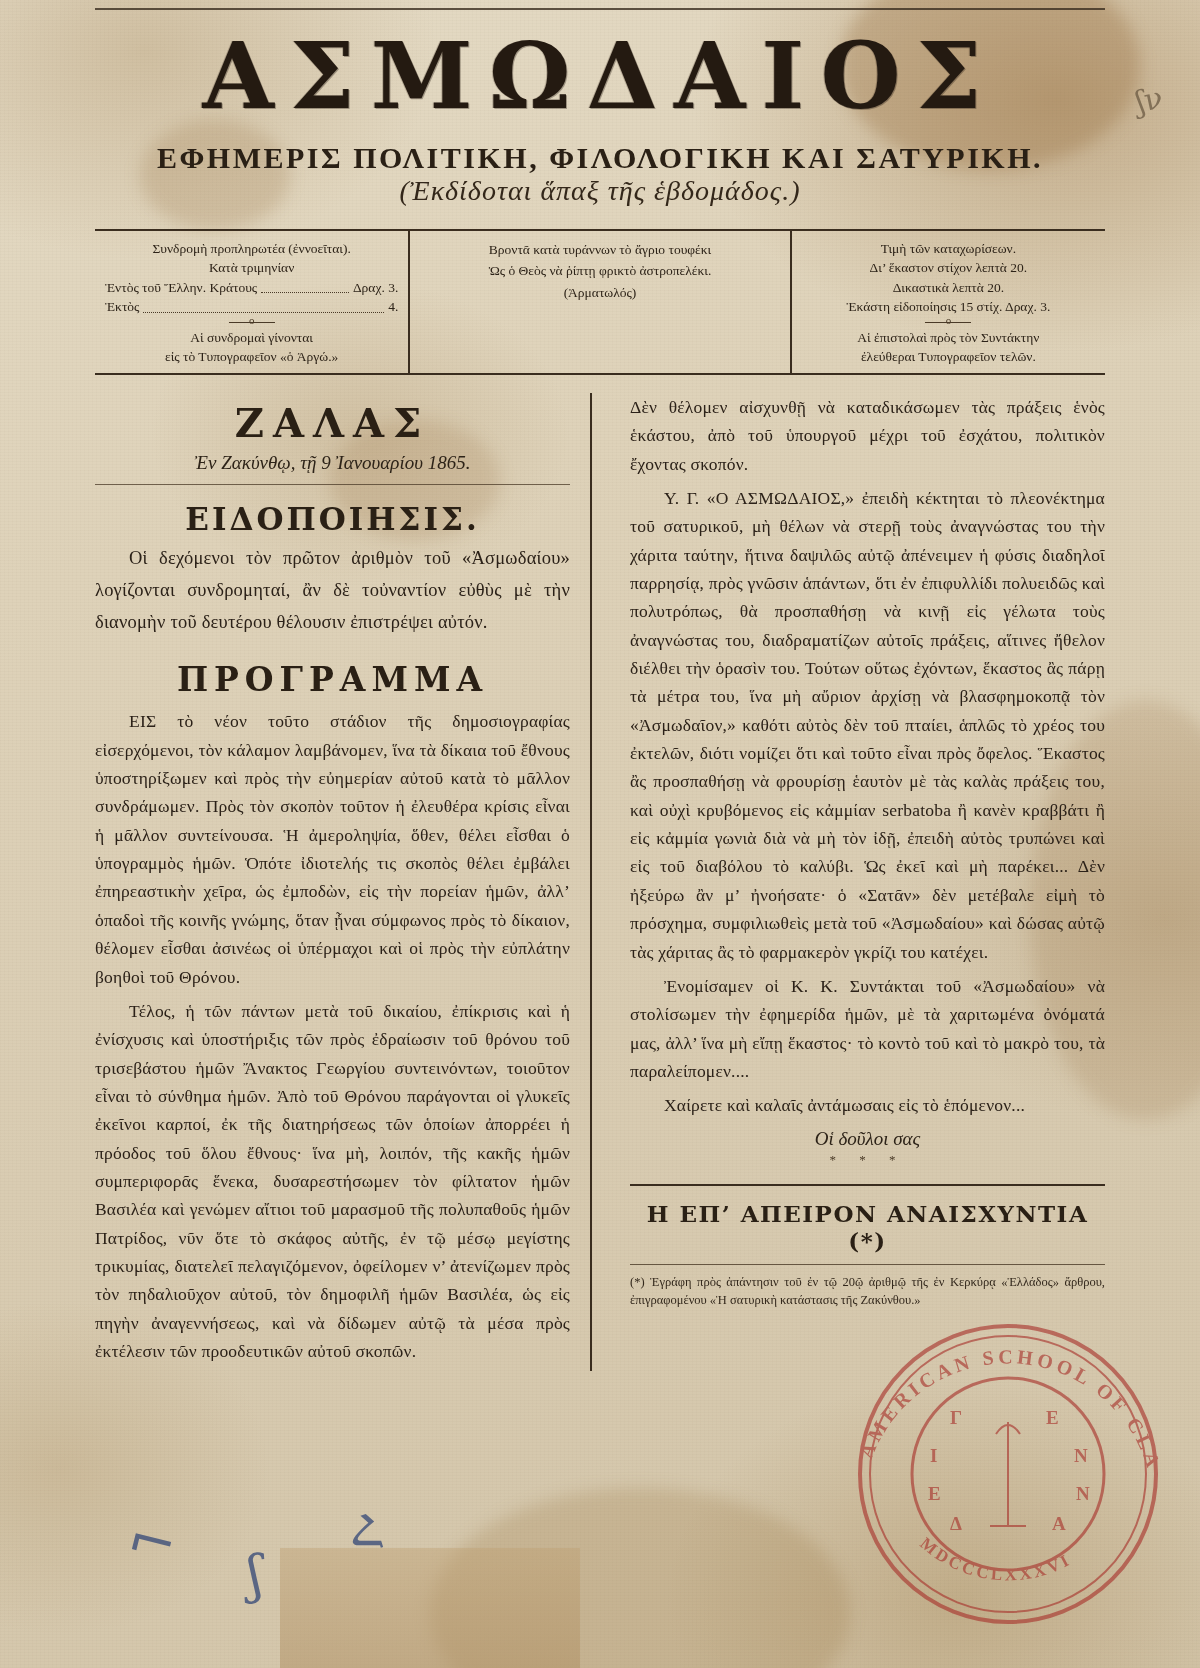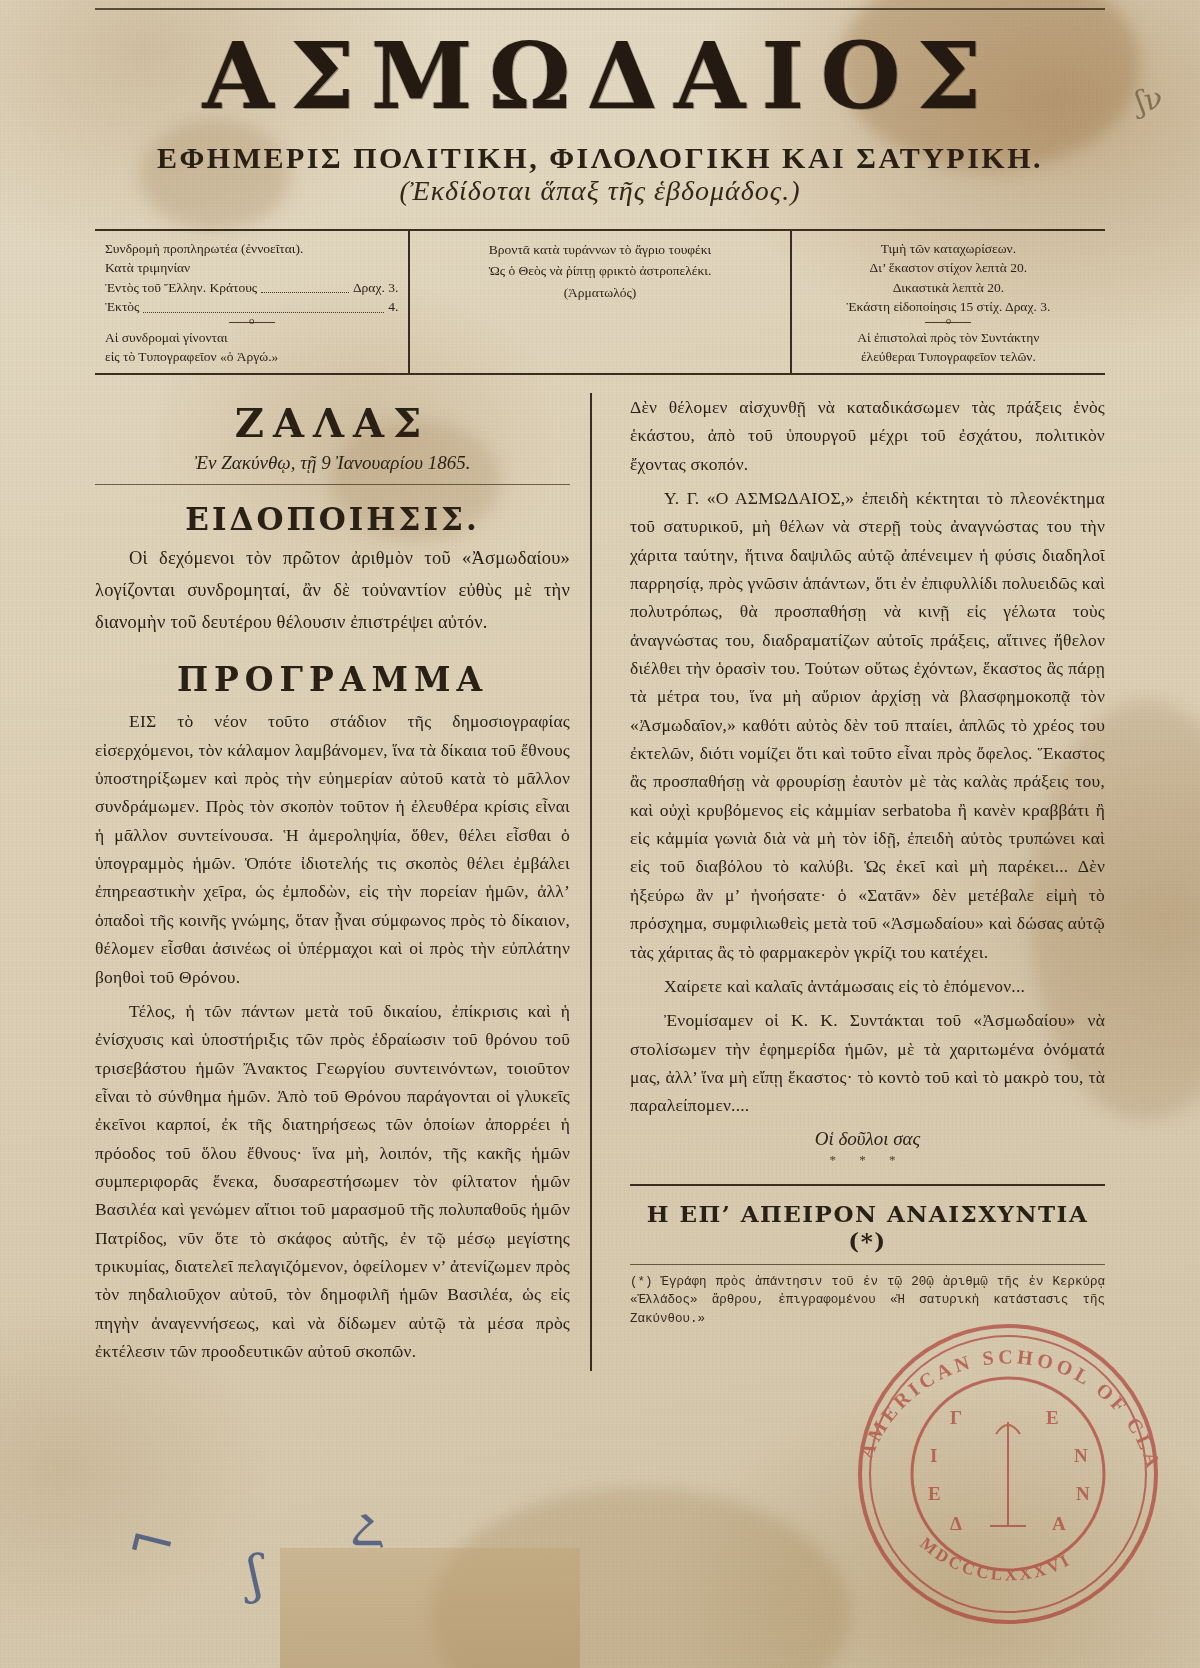--- a/index.html
+++ b/index.html
@@ -62,21 +62,21 @@
     text-align:center;
     font-size:28px;font-style:italic;letter-spacing:1px;color:#33271a;
   }
 
   
   .band{
     margin:22px 0 0;border-top:2px solid #3a2d1f;border-bottom:2px solid #3a2d1f;
     display:flex;align-items:stretch;min-height:112px;
   }
   .band .cell{padding:8px 10px 6px;font-size:13.5px;line-height:1.45;color:#2d2318;}
-  .band .c1{width:31%;border-right:2px solid #3a2d1f;text-align:left;}
+  .band .c1{width:31%;border-right:2px solid #3a2d1f;text-align:center;}
   .band .c2{width:38%;border-right:2px solid #3a2d1f;text-align:center;}
   .band .c3{width:31%;text-align:center;}
   .band .row{display:flex;justify-content:space-between;}
   .band .dots{flex:1;border-bottom:1px dotted #4a3a27;margin:0 4px 4px;}
   .minirule{width:46px;height:1px;background:#4a3a27;margin:5px auto;position:relative;}
   .minirule:after{content:"o";position:absolute;left:50%;top:-9px;transform:translateX(-50%);
     font-size:11px;background:transparent;color:#4a3a27;}
   .verse{font-size:13.5px;line-height:1.6;}
 
   
@@ -106,21 +106,21 @@
     letter-spacing:.2px;color:#2b2118;
   }
   p.body.ind{text-indent:34px;}
   .noticeblk p{font-size:18.5px;line-height:1.72;}
   .sign{
     text-align:center;font-style:italic;font-size:19px;margin-top:8px;color:#2d2318;
   }
   .stars{text-align:center;letter-spacing:10px;font-size:13px;color:#4a3a27;margin-top:2px;}
   .boxrule{height:2px;background:#3a2d1f;margin:16px 0 0;}
   .footnote{
-    font-size:12.5px;line-height:1.5;text-align:justify;color:#33281c;margin-top:8px;font-family:Liberation Mono, monospace;
+    font-size:12.5px;line-height:1.5;text-align:justify;color:#33281c;margin-top:8px;
   }
   .sectitle{
     text-align:center;font-family:"DejaVu Serif",serif;font-weight:bold;
     font-size:23px;letter-spacing:1.5px;color:#2a2015;margin:14px 0 8px;
   }
   .hr-foot{height:1px;background:#4a3a27;margin:10px 0 6px;opacity:.8;}
 
   
   .stamp{
     position:absolute;right:22px;bottom:34px;width:340px;height:330px;z-index:5;
@@ -206,22 +206,22 @@
         </div>
 
         <div class="hl2">ΠΡΟΓΡΑΜΜΑ</div>
         <p class="body ind">ΕΙΣ τὸ νέον τοῦτο στάδιον τῆς δημοσιογραφίας εἰσερχόμενοι, τὸν κάλαμον λαμβάνομεν, ἵνα τὰ δίκαια τοῦ ἔθνους ὑποστηρίξωμεν καὶ πρὸς τὴν εὐημερίαν αὐτοῦ κατὰ τὸ μᾶλλον συνδράμωμεν. Πρὸς τὸν σκοπὸν τοῦτον ἡ ἐλευθέρα κρίσις εἶναι ἡ μᾶλλον συντείνουσα. Ἡ ἀμεροληψία, ὅθεν, θέλει εἶσθαι ὁ ὑπογραμμὸς ἡμῶν. Ὁπότε ἰδιοτελής τις σκοπὸς θέλει ἐμβάλει ἐπηρεαστικὴν χεῖρα, ὡς ἐμποδὼν, εἰς τὴν πορείαν ἡμῶν, ἀλλ’ ὁπαδοὶ τῆς κοινῆς γνώμης, ὅταν ᾖναι σύμφωνος πρὸς τὸ δίκαιον, θέλομεν εἶσθαι ἀσινέως οἱ ὑπέρμαχοι καὶ οἱ πρὸς τὴν εὐπλάτην βοηθοὶ τοῦ Θρόνου.</p>
         <p class="body ind">Τέλος, ἡ τῶν πάντων μετὰ τοῦ δικαίου, ἐπίκρισις καὶ ἡ ἐνίσχυσις καὶ ὑποστήριξις τῶν πρὸς ἐδραίωσιν τοῦ θρόνου τοῦ τρισεβάστου ἡμῶν Ἄνακτος Γεωργίου συντεινόντων, τοιοῦτον εἶναι τὸ σύνθημα ἡμῶν. Ἀπὸ τοῦ Θρόνου παράγονται οἱ γλυκεῖς ἐκεῖνοι καρποί, ἐκ τῆς διατηρήσεως τῶν ὁποίων ἀπορρέει ἡ πρόοδος τοῦ ὅλου ἔθνους· ἵνα μὴ, λοιπόν, τῆς κακῆς ἡμῶν συμπεριφορᾶς ἕνεκα, δυσαρεστήσωμεν τὸν φίλτατον ἡμῶν Βασιλέα καὶ γενώμεν αἴτιοι τοῦ μαρασμοῦ τῆς πολυπαθοῦς ἡμῶν Πατρίδος, νῦν ὅτε τὸ σκάφος αὐτῆς, ἐν τῷ μέσῳ μεγίστης τρικυμίας, διατελεῖ πελαγιζόμενον, ὀφείλομεν ν’ ἀτενίζωμεν πρὸς τὸν πηδαλιοῦχον αὐτοῦ, τὸν δημοφιλῆ ἡμῶν Βασιλέα, ὡς εἰς πηγὴν ἀναγεννήσεως, καὶ νὰ δίδωμεν αὐτῷ τὰ μέσα πρὸς ἐκτέλεσιν τῶν προοδευτικῶν αὐτοῦ σκοπῶν.</p>
       </div>
 
       <div class="col colR">
         <p class="body">Δὲν θέλομεν αἰσχυνθῇ νὰ καταδικάσωμεν τὰς πράξεις ἑνὸς ἑκάστου, ἀπὸ τοῦ ὑπουργοῦ μέχρι τοῦ ἐσχάτου, πολιτικὸν ἔχοντας σκοπόν.</p>
         <p class="body ind">Υ. Γ. «Ο ΑΣΜΩΔΑΙΟΣ,» ἐπειδὴ κέκτηται τὸ πλεονέκτημα τοῦ σατυρικοῦ, μὴ θέλων νὰ στερῇ τοὺς ἀναγνώστας του τὴν χάριτα ταύτην, ἥτινα δαψιλῶς αὐτῷ ἀπένειμεν ἡ φύσις διαδηλοῖ παρρησίᾳ, πρὸς γνῶσιν ἁπάντων, ὅτι ἐν ἐπιφυλλίδι πολυειδῶς καὶ πολυτρόπως, θὰ προσπαθήσῃ νὰ κινῇ εἰς γέλωτα τοὺς ἀναγνώστας του, διαδραματίζων αὐτοῖς πράξεις, αἵτινες ἤθελον διέλθει τὴν ὁρασὶν του. Τούτων οὕτως ἐχόντων, ἕκαστος ἂς πάρῃ τὰ μέτρα του, ἵνα μὴ αὔριον ἀρχίσῃ νὰ βλασφημοκοπᾷ τὸν «Ἀσμωδαῖον,» καθότι αὐτὸς δὲν τοῦ πταίει, ἁπλῶς τὸ χρέος του ἐκτελῶν, διότι νομίζει ὅτι καὶ τοῦτο εἶναι πρὸς ὄφελος. Ἕκαστος ἂς προσπαθήσῃ νὰ φρουρίσῃ ἑαυτὸν μὲ τὰς καλὰς πράξεις του, καὶ οὐχὶ κρυβόμενος εἰς κἀμμίαν serbatoba ἢ κανὲν κραββάτι ἢ εἰς κἀμμία γωνιὰ διὰ νὰ μὴ τὸν ἰδῇ, ἐπειδὴ αὐτὸς τρυπώνει καὶ εἰς τοῦ διαβόλου τὸ καλύβι. Ὡς ἐκεῖ καὶ μὴ παρέκει... Δὲν ἠξεύρω ἂν μ’ ἠνοήσατε· ὁ «Σατᾶν» δὲν μετέβαλε εἰμὴ τὸ πρόσχημα, συμφιλιωθεὶς μετὰ τοῦ «Ἀσμωδαίου» καὶ δώσας αὐτῷ τὰς χάριτας ἂς τὸ φαρμακερὸν γκρίζι του κατέχει.</p>
+        <p class="body ind">Ἐνομίσαμεν οἱ Κ. Κ. Συντάκται τοῦ «Ἀσμωδαίου» νὰ στολίσωμεν τὴν ἐφημερίδα ἡμῶν, μὲ τὰ χαριτωμένα ὀνόματά μας, ἀλλ’ ἵνα μὴ εἴπῃ ἕκαστος· τὸ κοντὸ τοῦ καὶ τὸ μακρὸ του, τὰ παραλείπομεν....</p>
         <p class="body ind">Χαίρετε καὶ καλαῖς ἀντάμωσαις εἰς τὸ ἑπόμενον...</p>
-        <p class="body ind">Ἐνομίσαμεν οἱ Κ. Κ. Συντάκται τοῦ «Ἀσμωδαίου» νὰ στολίσωμεν τὴν ἐφημερίδα ἡμῶν, μὲ τὰ χαριτωμένα ὀνόματά μας, ἀλλ’ ἵνα μὴ εἴπῃ ἕκαστος· τὸ κοντὸ τοῦ καὶ τὸ μακρὸ του, τὰ παραλείπομεν....</p>
         <div class="sign">Οἱ δοῦλοι σας</div>
         <div class="stars">* * *</div>
 
         <div class="boxrule"></div>
         <div class="sectitle">Η ΕΠ’ ΑΠΕΙΡΟΝ ΑΝΑΙΣΧΥΝΤΙΑ (*)</div>
 
         <div class="hr-foot"></div>
         <div class="footnote">(*) Ἐγράφη πρὸς ἀπάντησιν τοῦ ἐν τῷ 20ῷ ἀριθμῷ τῆς ἐν Κερκύρᾳ «Ἑλλάδος» ἄρθρου, ἐπιγραφομένου «Ἡ σατυρικὴ κατάστασις τῆς Ζακύνθου.»</div>
       </div>
     </div>

